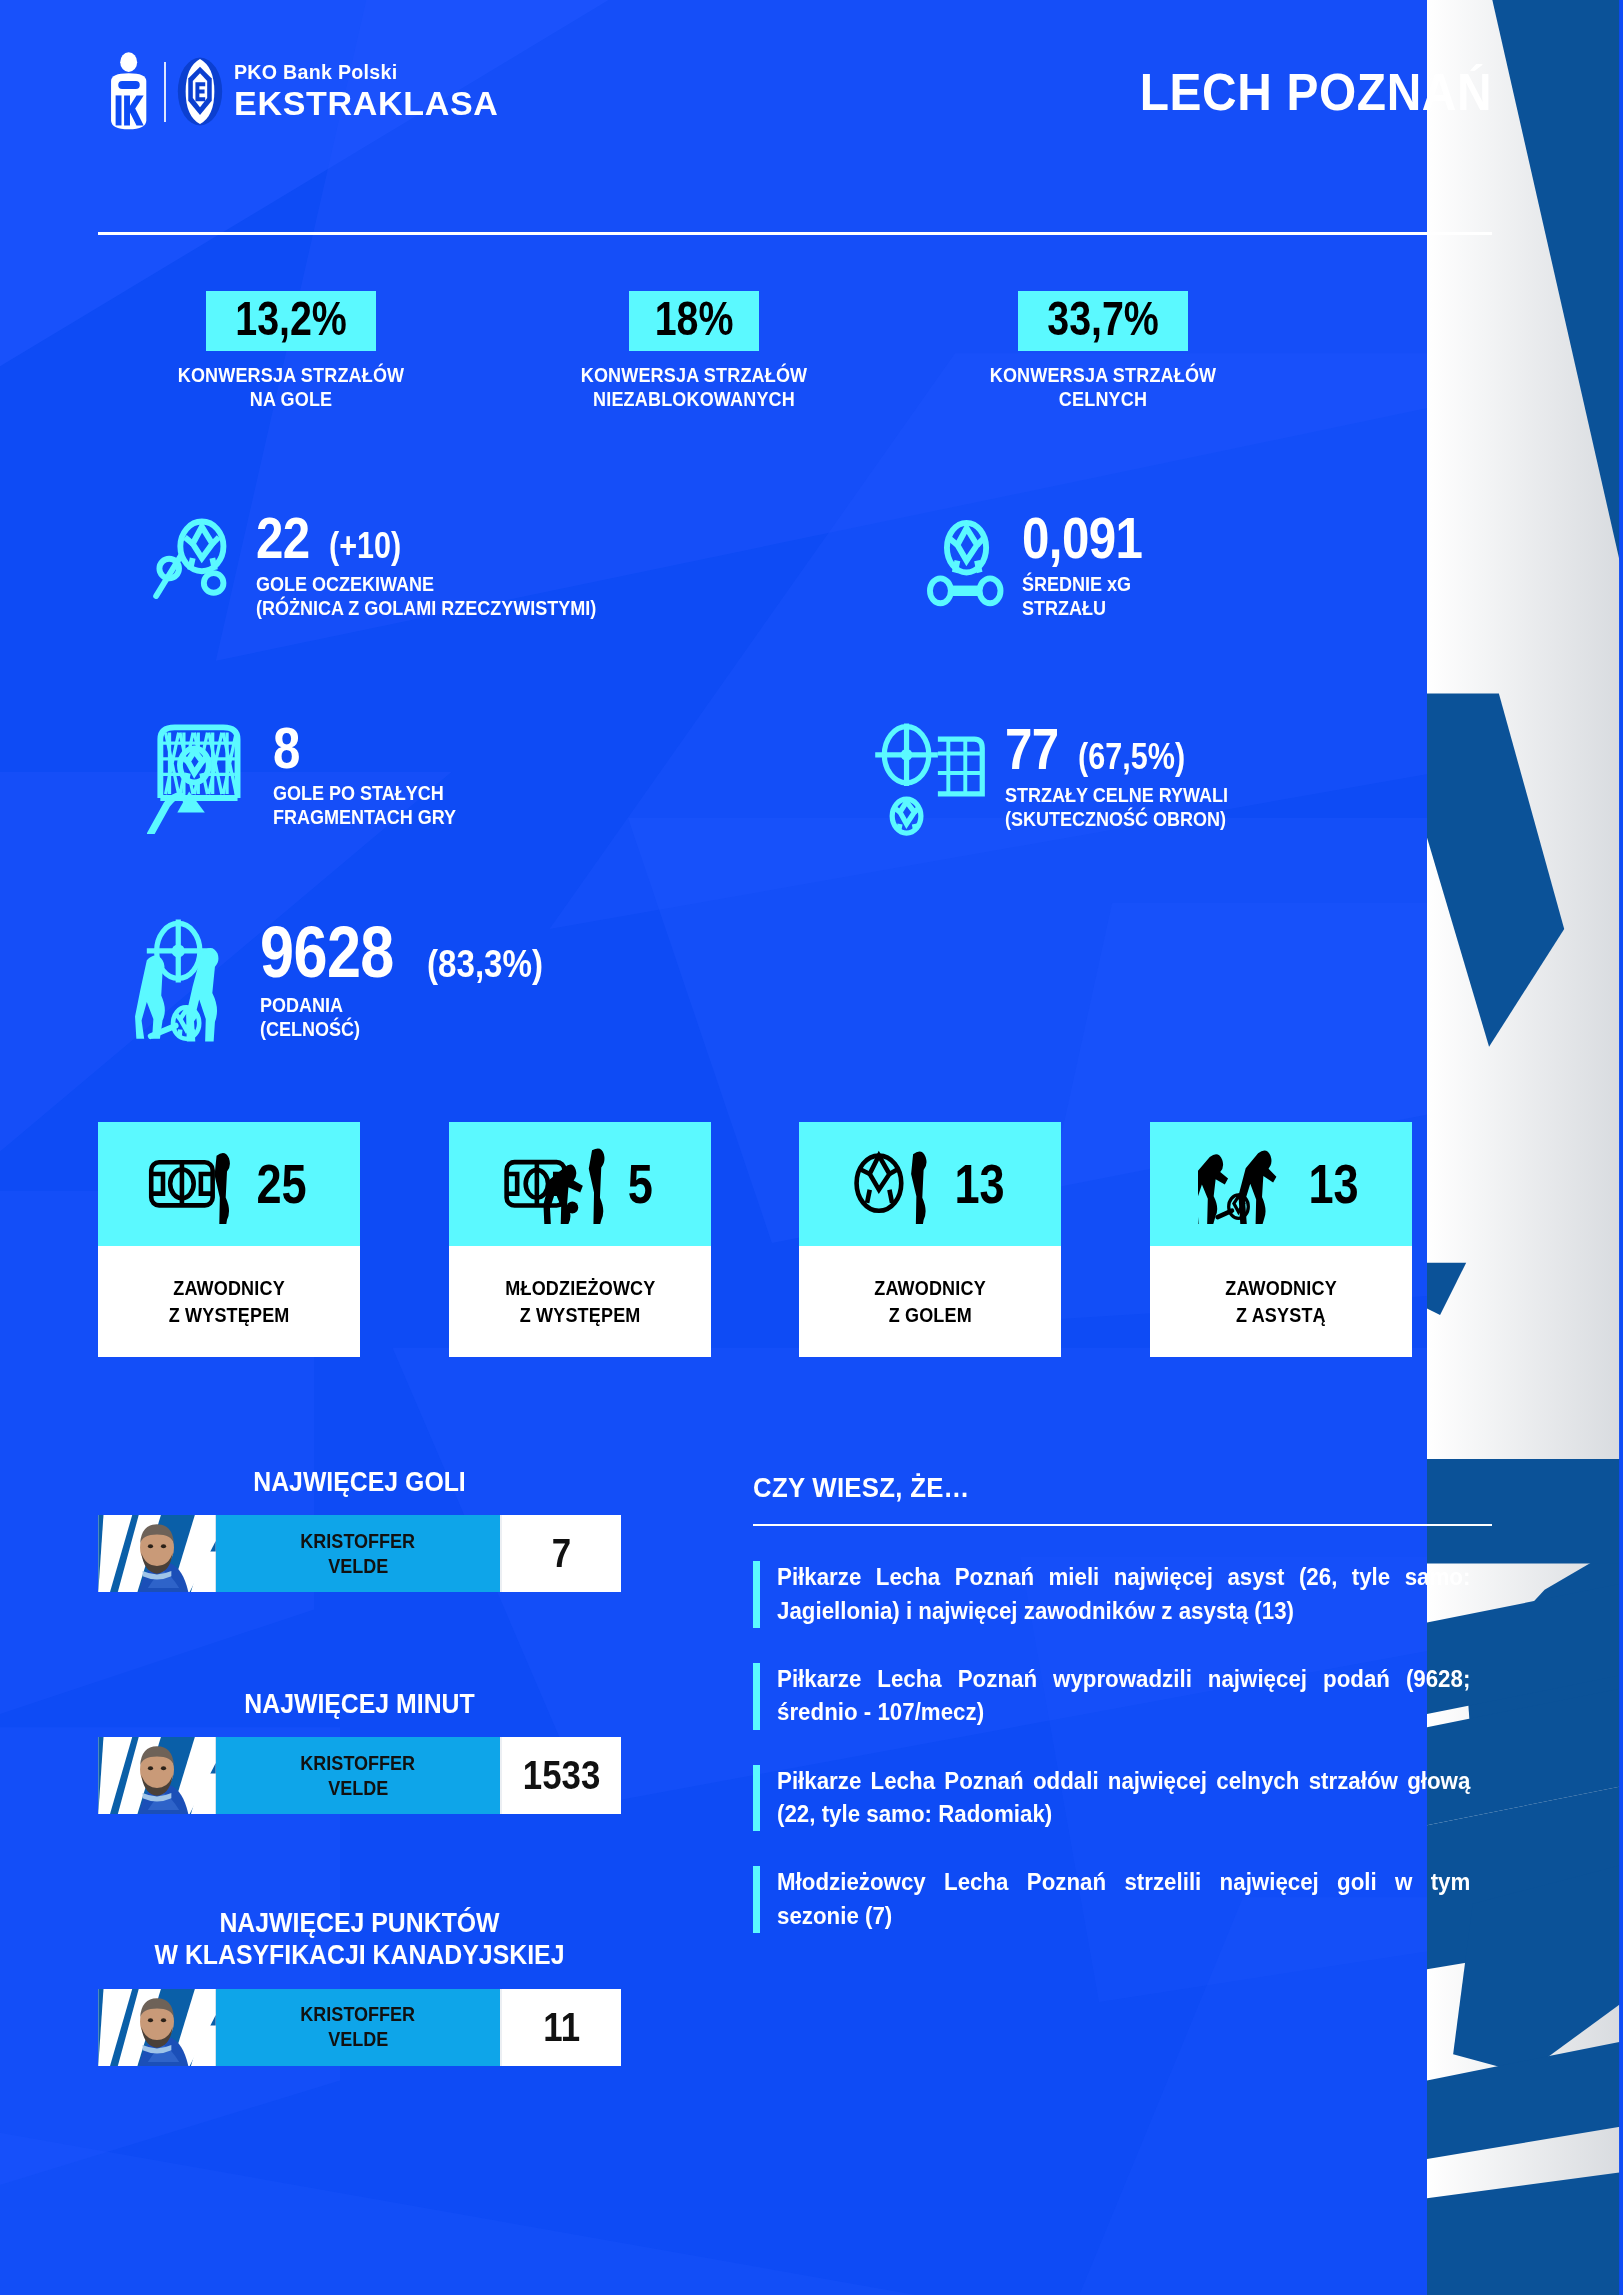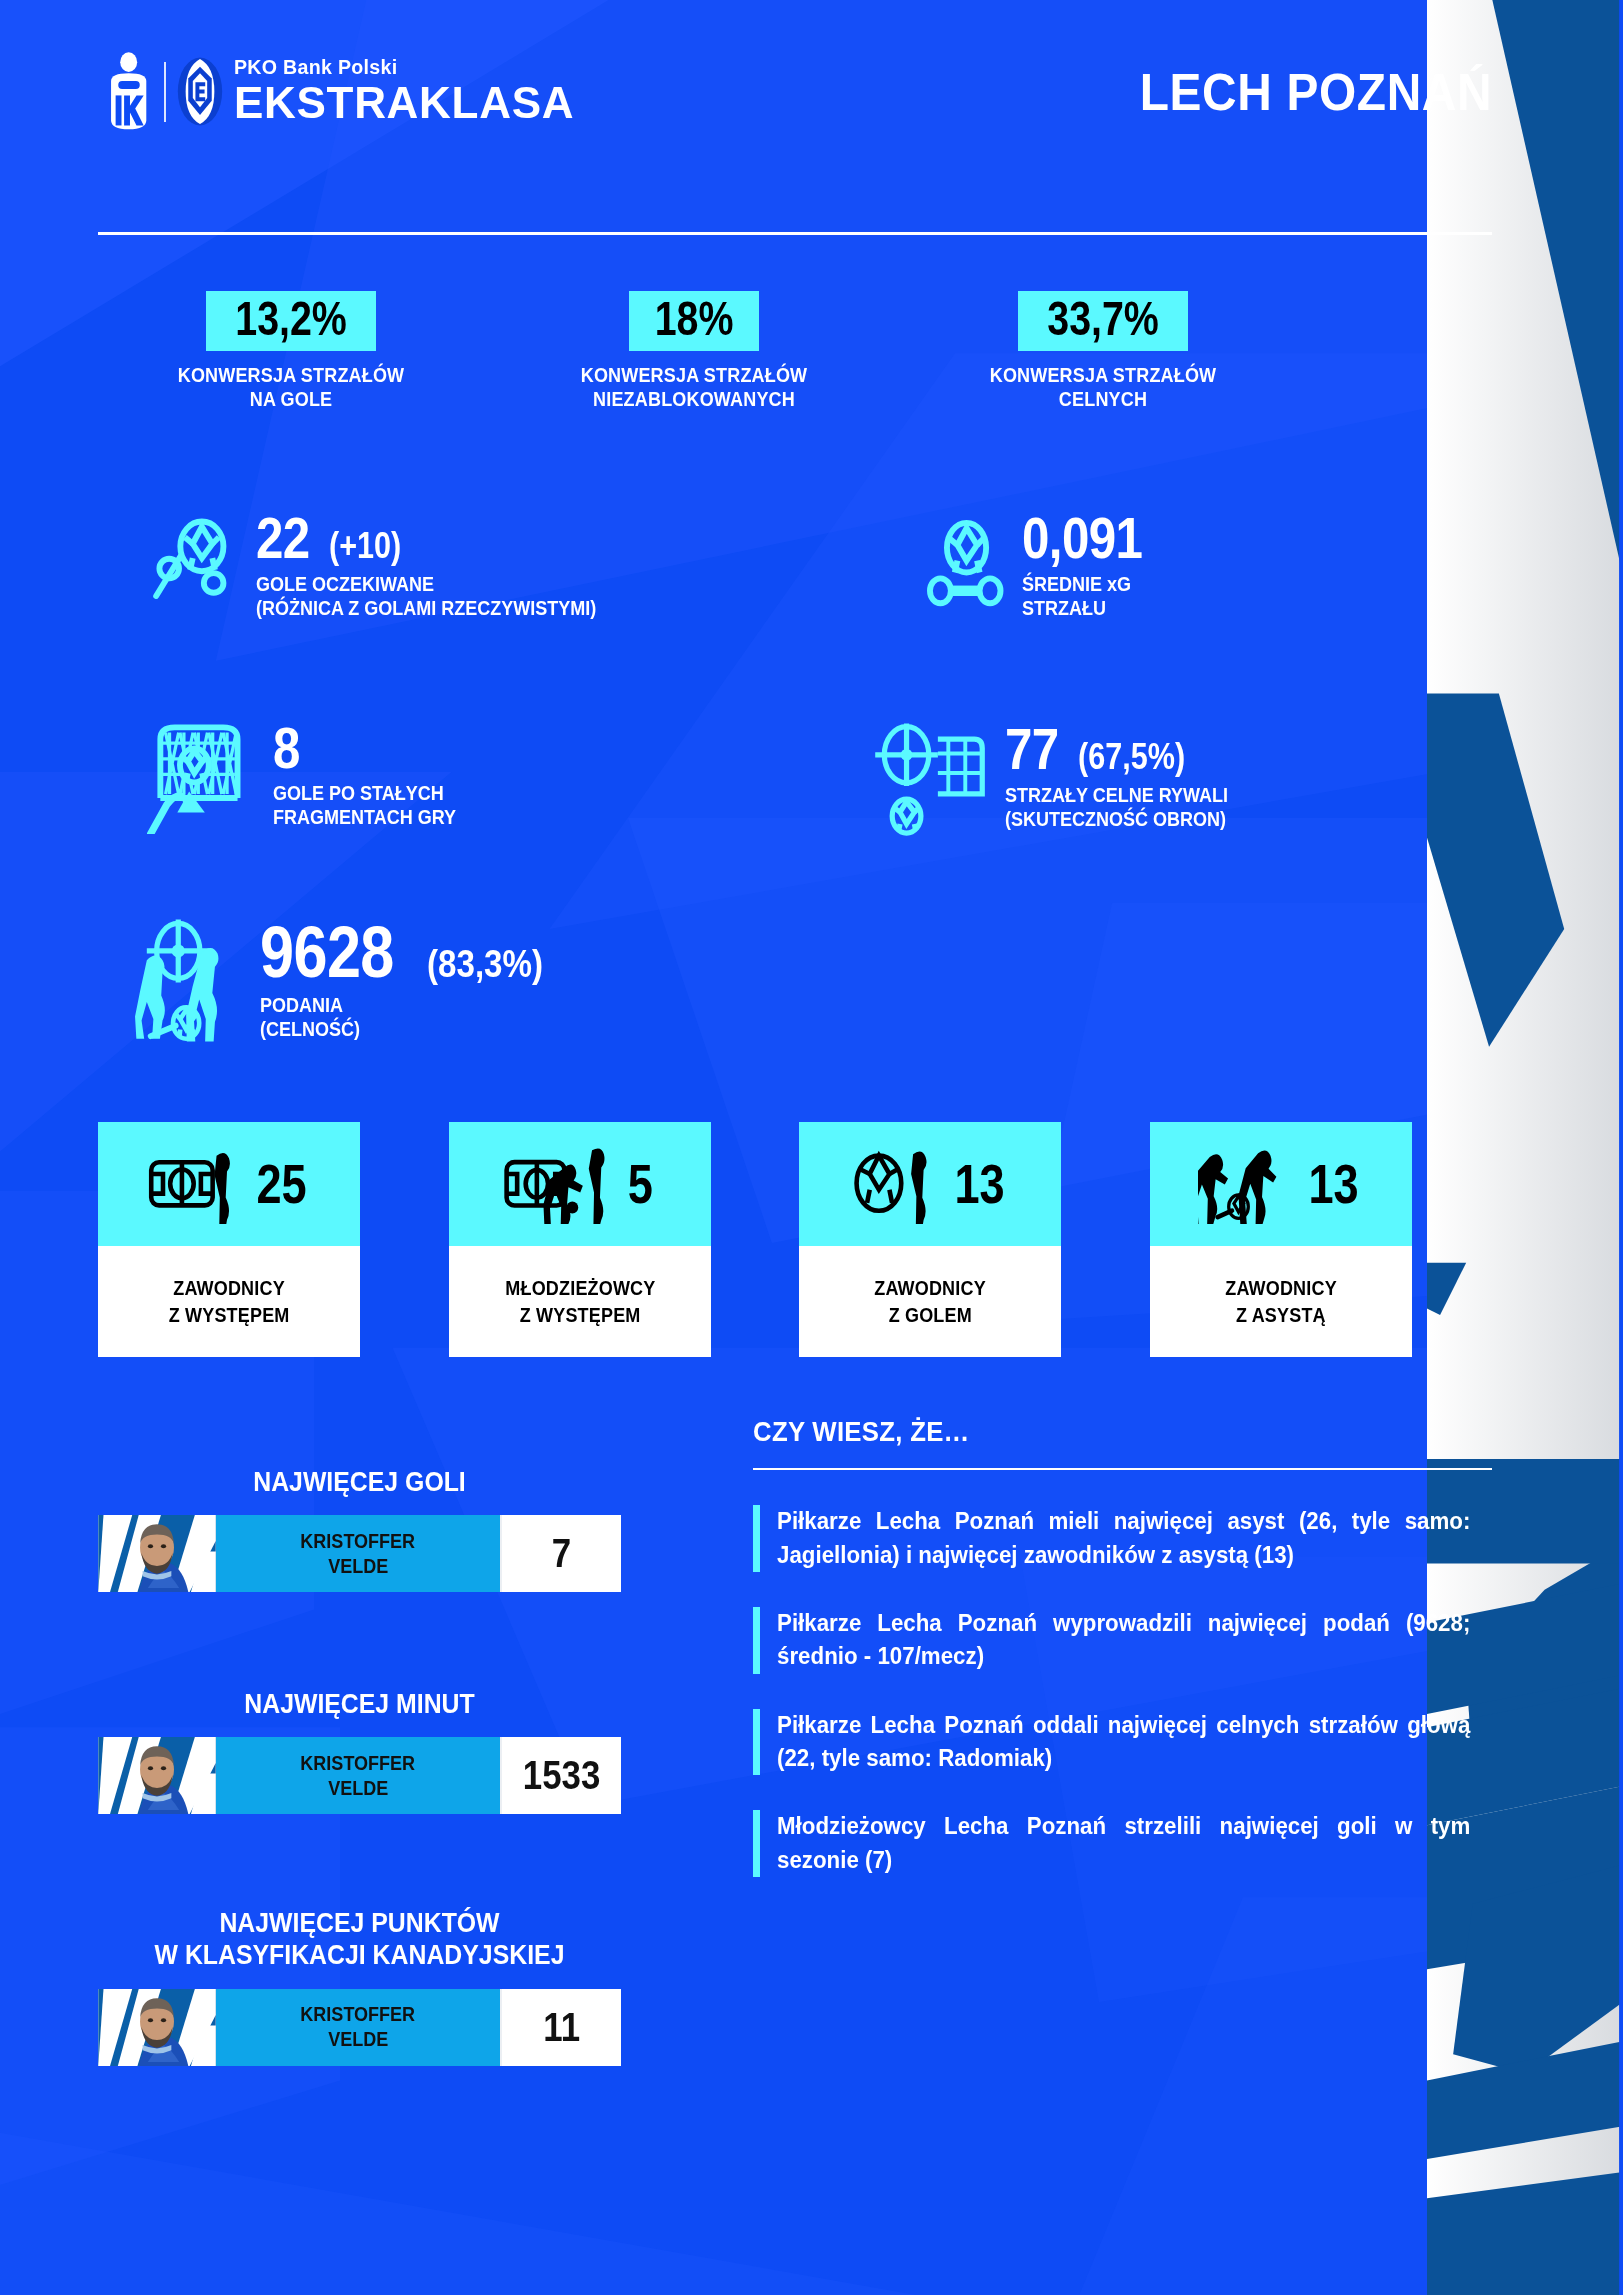--- a/index.html
+++ b/index.html
@@ -19,21 +19,21 @@
 
   
   .sheet { position:relative; z-index:3; width:1623px; height:2295px; }
 
   
   .header { position:absolute; left:98px; top:52px; width:1394px; height:79px; display:flex; align-items:center; justify-content:space-between; }
   .brand { display:flex; align-items:center; gap:4px; }
   .brand-divider { width:2px; height:60px; background:#ffffff; opacity:.85; }
   .ek-text { display:flex; flex-direction:column; justify-content:center; }
   .ek-top { color:#fff; font-size:19.6px; letter-spacing:0.3px; font-weight:700; line-height:1; margin-bottom:3.3px; }
-  .ek-bot { color:#fff; font-size:44px; font-weight:800; letter-spacing:0.7px; line-height:1; font-stretch:condensed; }
+  .ek-bot { color:#fff; font-size:34px; font-weight:800; letter-spacing:0.7px; line-height:1; font-stretch:condensed; }
   .club-title { color:#fff; font-size:52px; font-weight:900; letter-spacing:0.7px; white-space:nowrap;
                 transform:scaleX(.92); transform-origin:right center; }
 
   .rule-top { position:absolute; left:98px; top:232px; width:1394px; height:3.3px; background:#ffffff; z-index:3; }
 
   
   .pct-row { position:absolute; left:111px; top:291px; width:1224px; height:164px; }
   .pct-item { position:absolute; text-align:center; }
   .pct-chip { background:#5BF9FF; color:#000; font-weight:900; display:inline-block;
               padding:3.9px 17px 7.9px; line-height:1; }
@@ -67,21 +67,21 @@
   .lead-sec { position:absolute; left:98px; width:523px; }
   .lead-title { color:#fff; font-weight:900; font-size:27px; text-align:center; line-height:1.2; transform:scaleX(.92); white-space:nowrap; }
   .lead-row { display:flex; height:77px; margin-top:17px; background:#fff; }
   .lead-photo { width:118px; height:77px; position:relative; overflow:hidden; flex:0 0 auto; }
   .lead-name { flex:1; display:flex; flex-direction:column; align-items:center; justify-content:center; background:#0ea5e9; }
   .lead-name div { color:#111; font-weight:900; font-size:20px; line-height:1.25; transform:scaleX(.9); }
   .lead-val { width:121px; display:flex; align-items:center; justify-content:center; background:#fff; border-left:2px solid #eceff3; }
   .lead-val span { color:#111; font-weight:900; font-size:41px; transform:scaleX(.85); display:inline-block; }
 
   
-  .dyk { position:absolute; left:753px; top:1416px; width:739px; }
+  .dyk { position:absolute; left:753px; top:1472px; width:739px; }
   .dyk-title { color:#fff; font-weight:900; font-size:28px; letter-spacing:0.3px; transform:scaleX(.92); transform-origin:left; }
   .dyk-rule { width:739px; height:2.6px; background:#fff; margin-top:19.6px; }
   .dyk-item { display:flex; margin-top:35px; }
   .dyk-bar { width:7.2px; background:#5BF9FF; flex:0 0 auto; margin-right:17px; }
   .dyk-text { color:#fff; font-weight:700; font-size:23px; line-height:1.45; text-align:justify; transform:scaleX(.97); transform-origin:left; }
 </style>
 </head>
 <body>
 
 <svg id="bgdecor" viewBox="0 0 2481 3508" preserveAspectRatio="none">

